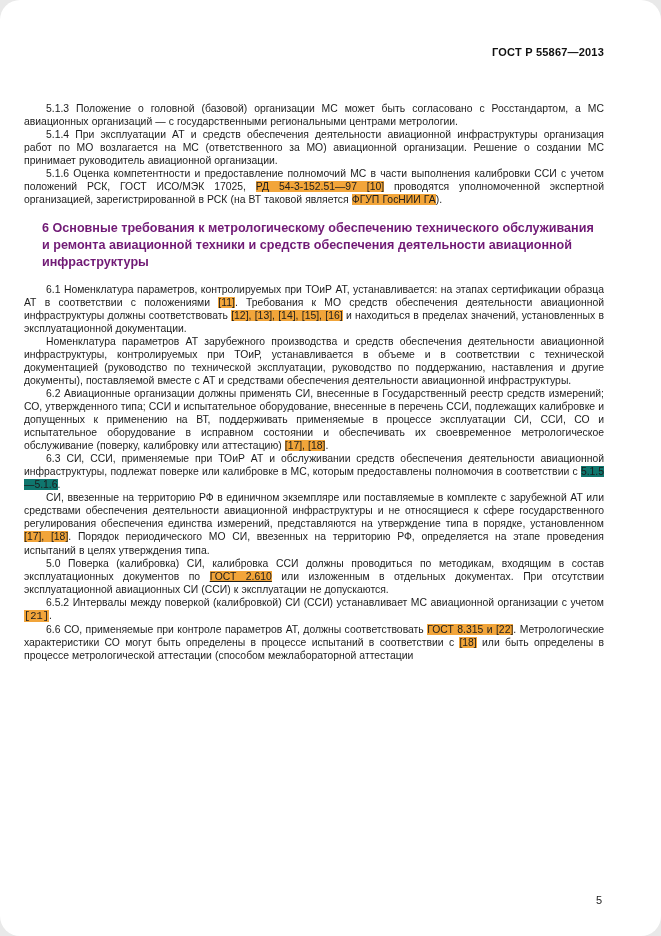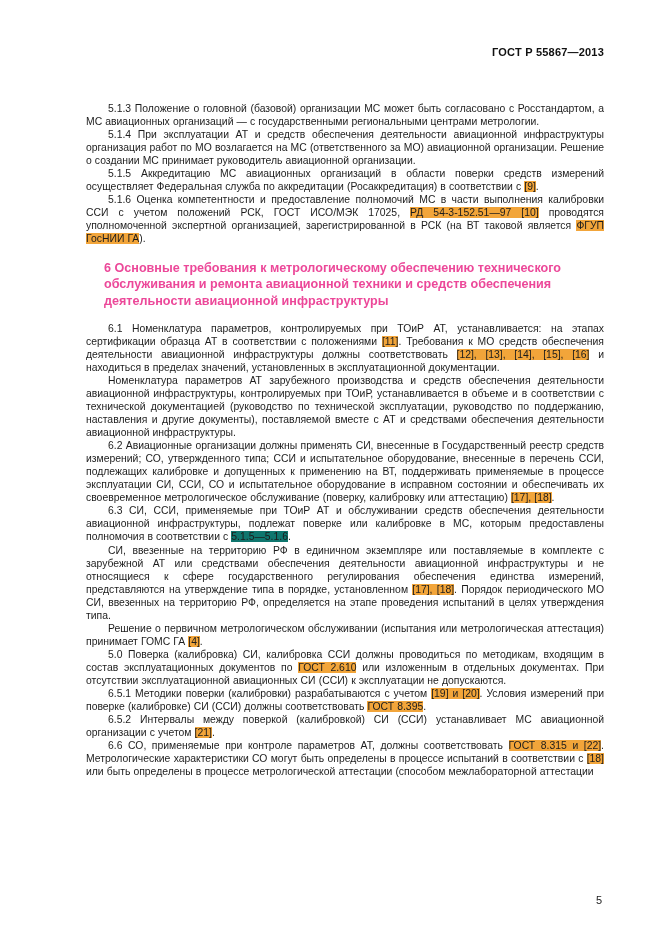--- a/index.html
+++ b/index.html
@@ -7,24 +7,25 @@
     padding: 0;
     background: #e9e9e9;
   }
   .page {
     position: relative;
     width: 661px;
     height: 936px;
     margin: 0 auto;
     background: #ffffff;
     box-sizing: border-box;
-    padding: 46px 57px 0 86px;
+    padding: 46px 57px 0 24px;
     font-family: "Liberation Sans", "DejaVu Sans", sans-serif;
     color: #1c1c1c;
     overflow: hidden;
+    border-radius: 20px;
   }
   .doc-header {
     text-align: right;
     font-weight: bold;
     font-size: 11px;
     letter-spacing: 0.2px;
     margin-bottom: 17px;
     color: #111;
   }
   .document-body {
@@ -38,21 +39,21 @@
     text-align: justify;
     text-indent: 22px;
     word-spacing: 0.2px;
   }
   .section-heading {
     font-size: 12.6px;
     line-height: 1.33;
     font-weight: bold;
     margin: 14px 0 12px 18px;
     text-align: left;
-    color: #ec4899;
+    color: #701a75;
   }
   .hl {
     background: #f2a53a;
     cursor: pointer;
   }
   .page-number {
     position: absolute;
     right: 59px;
     bottom: 30px;
     font-size: 11px;
@@ -61,29 +62,26 @@
 </style>
 </head>
 <body>
 
 <div class="page">
   <div class="doc-header">ГОСТ Р 55867—2013</div>
 
   <div class="document-body">
       <p class="para"><span>5.1.3 Положение о головной (базовой) организации МС может быть согласовано с Росстандартом, а МС авиационных организаций — с государственными региональными центрами метрологии.</span></p>
       <p class="para"><span>5.1.4 При эксплуатации АТ и средств обеспечения деятельности авиационной инфраструктуры организация работ по МО возлагается на МС (ответственного за МО) авиационной организации. Решение о создании МС принимает руководитель авиационной организации.</span></p>
-      <p class="para"><span>5.1.5 Аккредитацию МС авиационных организаций в области поверки средств измерений осуществляет Федеральная служба по аккредитации (Росаккредитация) в соответствии с </span><span class="hl" style="background: rgb(242, 165, 58);">[9]</span><span>.</span></p>
       <p class="para"><span>5.1.6 Оценка компетентности и предоставление полномочий МС в части выполнения калибровки ССИ с учетом положений РСК, ГОСТ ИСО/МЭК 17025, </span><span class="hl" style="background: rgb(242, 165, 58);">РД 54-3-152.51—97 [10]</span><span> проводятся уполномоченной экспертной организацией, зарегистрированной в РСК (на ВТ таковой является </span><span class="hl" style="background: rgb(242, 165, 58);">ФГУП ГосНИИ ГА</span><span>).</span></p>
       <h2 class="section-heading">6 Основные требования к метрологическому обеспечению технического обслуживания и ремонта авиационной техники и средств обеспечения деятельности авиационной инфраструктуры</h2>
       <p class="para"><span>6.1 Номенклатура параметров, контролируемых при ТОиР АТ, устанавливается: на этапах сертификации образца АТ в соответствии с положениями </span><span class="hl" style="background: rgb(242, 165, 58);">[11]</span><span>. Требования к МО средств обеспечения деятельности авиационной инфраструктуры должны соответствовать </span><span class="hl" style="background: rgb(242, 165, 58);">[12], [13], [14], [15], [16]</span><span> и находиться в пределах значений, установленных в эксплуатационной документации.</span></p>
       <p class="para"><span>Номенклатура параметров АТ зарубежного производства и средств обеспечения деятельности авиационной инфраструктуры, контролируемых при ТОиР, устанавливается в объеме и в соответствии с технической документацией (руководство по технической эксплуатации, руководство по поддержанию, наставления и другие документы), поставляемой вместе с АТ и средствами обеспечения деятельности авиационной инфраструктуры.</span></p>
       <p class="para"><span>6.2 Авиационные организации должны применять СИ, внесенные в Государственный реестр средств измерений; СО, утвержденного типа; ССИ и испытательное оборудование, внесенные в перечень ССИ, подлежащих калибровке и допущенных к применению на ВТ, поддерживать применяемые в процессе эксплуатации СИ, ССИ, СО и испытательное оборудование в исправном состоянии и обеспечивать их своевременное метрологическое обслуживание (поверку, калибровку или аттестацию) </span><span class="hl" style="background: rgb(242, 165, 58);">[17], [18]</span><span>.</span></p>
       <p class="para"><span>6.3 СИ, ССИ, применяемые при ТОиР АТ и обслуживании средств обеспечения деятельности авиационной инфраструктуры, подлежат поверке или калибровке в МС, которым предоставлены полномочия в соответствии с </span><span class="hl" style="background: #0f766e;">5.1.5—5.1.6</span><span>.</span></p>
       <p class="para"><span>СИ, ввезенные на территорию РФ в единичном экземпляре или поставляемые в комплекте с зарубежной АТ или средствами обеспечения деятельности авиационной инфраструктуры и не относящиеся к сфере государственного регулирования обеспечения единства измерений, представляются на утверждение типа в порядке, установленном </span><span class="hl" style="background: rgb(242, 165, 58);">[17], [18]</span><span>. Порядок периодического МО СИ, ввезенных на территорию РФ, определяется на этапе проведения испытаний в целях утверждения типа.</span></p>
-      <p class="para"><span>Решение о первичном метрологическом обслуживании (испытания или метрологическая аттестация) принимает ГОМС ГА </span><span class="hl" style="background: rgb(242, 165, 58);">[4]</span><span>.</span></p>
-      <p class="para"><span>5.0 Поверка (калибровка) СИ, калибровка ССИ должны проводиться по методикам, входящим в состав эксплуатационных документов по </span><span class="hl" style="background: rgb(242, 165, 58);">ГОСТ 2.610</span><span> или изложенным в отдельных документах. При отсутствии эксплуатационной авиационных СИ (ССИ) к эксплуатации не допускаются.</span></p>
-      <p class="para"><span>6.5.1 Методики поверки (калибровки) разрабатываются с учетом </span><span class="hl" style="background: rgb(242, 165, 58);">[19] и [20]</span><span>. Условия измерений при поверке (калибровке) СИ (ССИ) должны соответствовать </span><span class="hl" style="background: rgb(242, 165, 58);">ГОСТ 8.395</span><span>.</span></p>
-      <p class="para"><span>6.5.2 Интервалы между поверкой (калибровкой) СИ (ССИ) устанавливает МС авиационной организации с учетом </span><span class="hl" style="background: rgb(242, 165, 58);">[21]</span><span>.</span></p>
+      <p class="para"><span>5.0 Поверка (калибровка) СИ, калибровка ССИ должны проводиться по методикам, входящим в состав эксплуатационных документов по </span><span class="hl" style="background: rgb(242, 165, 58); text-decoration: underline;">ГОСТ 2.610</span><span> или изложенным в отдельных документах. При отсутствии эксплуатационной авиационных СИ (ССИ) к эксплуатации не допускаются.</span></p>
+      <p class="para"><span>6.5.2 Интервалы между поверкой (калибровкой) СИ (ССИ) устанавливает МС авиационной организации с учетом </span><span class="hl" style="background: rgb(242, 165, 58); font-family: Liberation Mono, monospace;">[21]</span><span>.</span></p>
       <p class="para"><span>6.6 СО, применяемые при контроле параметров АТ, должны соответствовать </span><span class="hl" style="background: rgb(242, 165, 58);">ГОСТ 8.315 и [22]</span><span>. Метрологические характеристики СО могут быть определены в процессе испытаний в соответствии с </span><span class="hl" style="background: rgb(242, 165, 58);">[18]</span><span> или быть определены в процессе метрологической аттестации (способом межлабораторной аттестации</span></p>
     </div>
 
   <div class="page-number">5</div>
 </div>
 
 </body></html>

